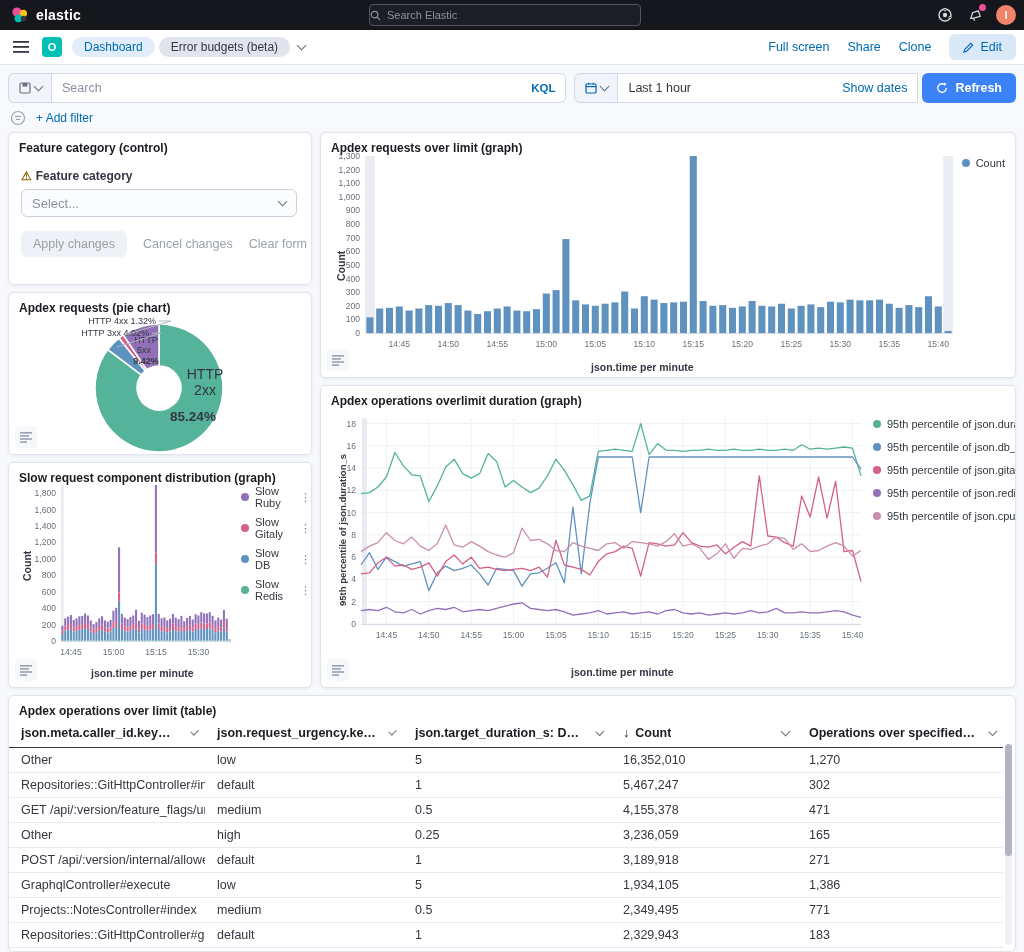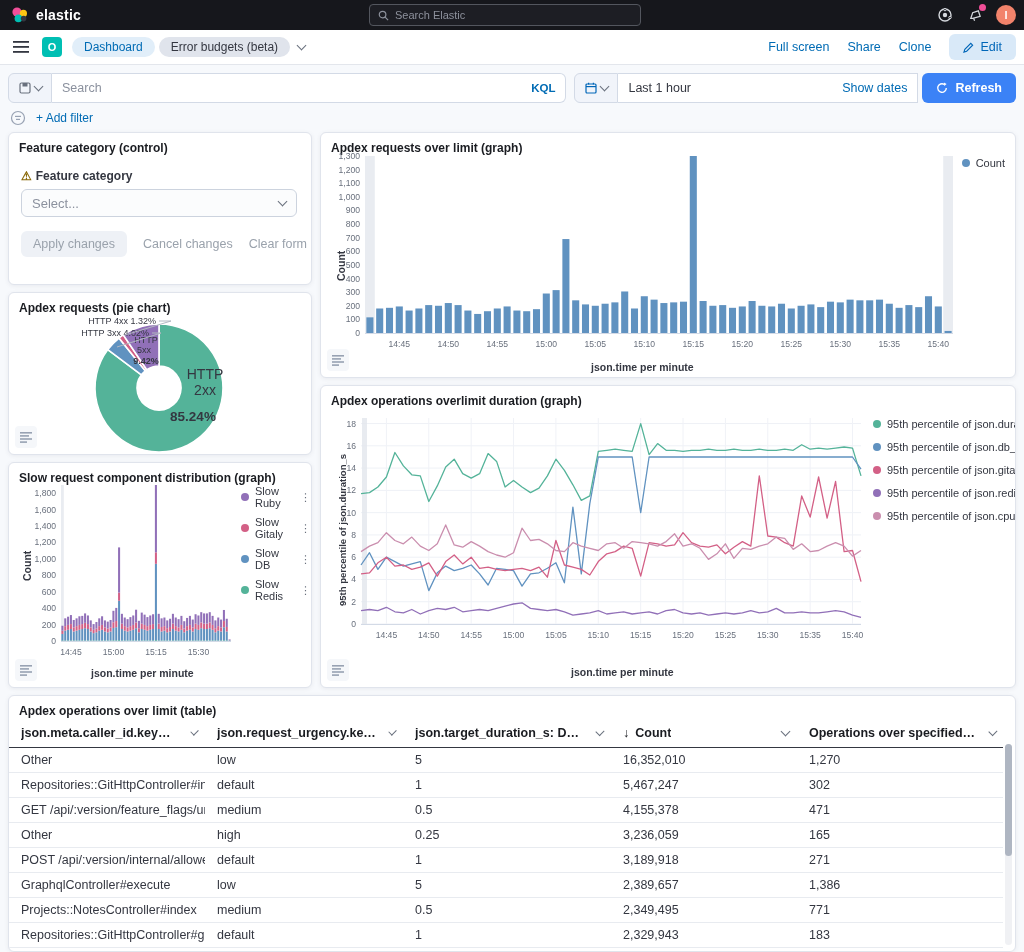--- a/index.html
+++ b/index.html
@@ -4,21 +4,21 @@
 <style>
   * { box-sizing: border-box; margin: 0; padding: 0; }
   html,body { width:1024px; height:952px; overflow:hidden; }
   body { font-family:"Liberation Sans", sans-serif; background:#F7F9FC; color:#343741; }
   .stage { position:relative; width:1024px; height:700px; }
 
   
   .top-header { position:absolute; left:0; top:0; width:1024px; height:30px; background:#16171C; display:flex; align-items:center; padding:0 10px; }
   .logo-wrap { display:flex; align-items:center; gap:6px; }
   .logo-text { color:#fff; font-size:14px; font-weight:bold; letter-spacing:.2px; }
-  .hdr-search { position:absolute; left:369px; top:4px; width:272px; height:22px; background:#1D1E24; border:1px solid #53565E; border-radius:4px; display:flex; align-items:center; gap:6px; padding:0 8px; color:#8D919C; font-size:11px; }
+  .hdr-search { position:absolute; left:369px; top:4px; width:272px; height:22px; background:#1D1E24; border:1px solid #53565E; border-radius:4px; display:flex; align-items:center; gap:6px; padding:0 0; color:#8D919C; font-size:11px; }
   .hdr-right { position:absolute; right:8px; top:0; height:30px; display:flex; align-items:center; gap:12px; }
   .hdr-icon { width:18px; height:18px; position:relative; display:flex; align-items:center; justify-content:center; }
   .badge-dot { position:absolute; top:-2px; right:-2px; width:7px; height:7px; border-radius:50%; background:#F04E98; }
   .avatar { width:20px; height:20px; border-radius:50%; background:#F2836B; color:#fff; font-size:11px; display:flex; align-items:center; justify-content:center; font-weight:bold; }
 
   
   .crumb-bar { position:absolute; left:0; top:30px; width:1024px; height:35px; background:#fff; border-bottom:1px solid #E3E6EC; display:flex; align-items:center; padding:0 8px; }
   .hamburger { width:26px; height:26px; display:flex; align-items:center; justify-content:center; cursor:pointer; }
   .space-badge { width:20px; height:20px; background:#00BFB3; border-radius:4px; color:#fff; font-size:11px; font-weight:bold; display:flex; align-items:center; justify-content:center; margin:0 10px 0 8px; }
   .crumb { font-size:12px; padding:3px 12px; border-radius:10px; }
@@ -826,21 +826,21 @@
               <td>POST /api/:version/internal/allowed</td>
               <td>default</td>
               <td>1</td>
               <td>3,189,918</td>
               <td>271</td>
             </tr>
             <tr>
               <td>GraphqlController#execute</td>
               <td>low</td>
               <td>5</td>
-              <td>2,389,657</td>
+              <td>1,934,105</td>
               <td>1,386</td>
             </tr>
             <tr>
               <td>Projects::NotesController#index</td>
               <td>medium</td>
               <td>0.5</td>
               <td>2,349,495</td>
               <td>771</td>
             </tr>
             <tr>

